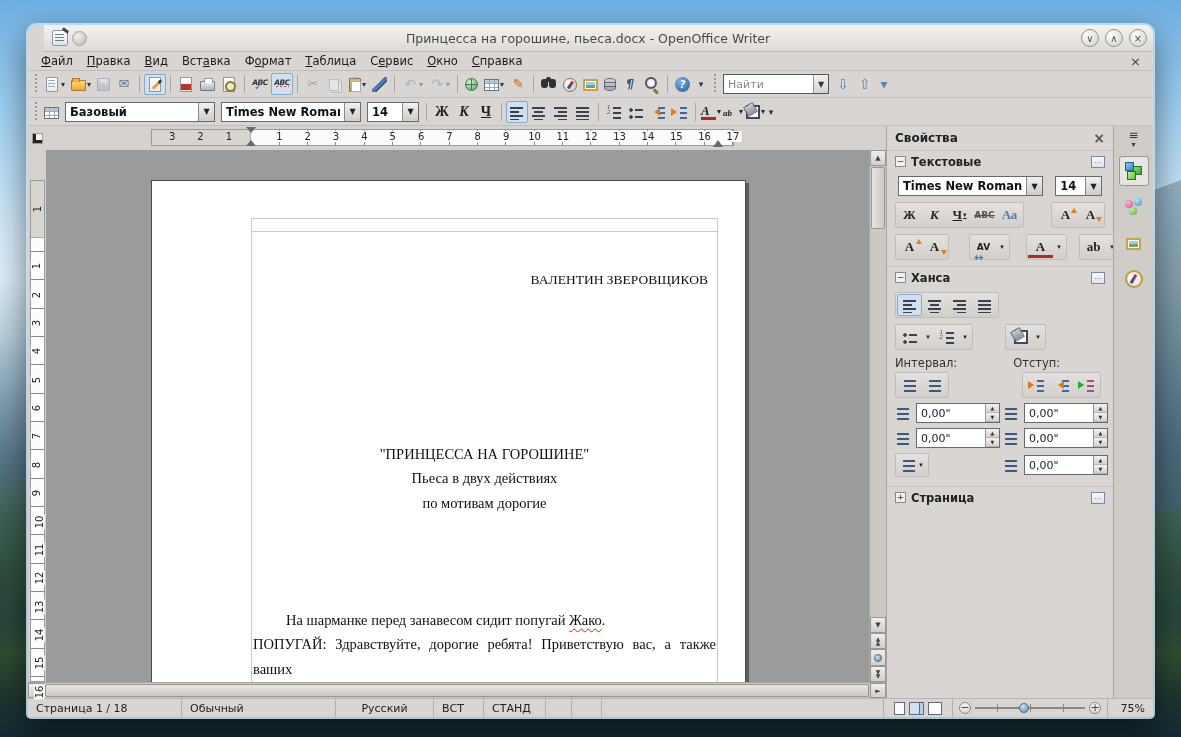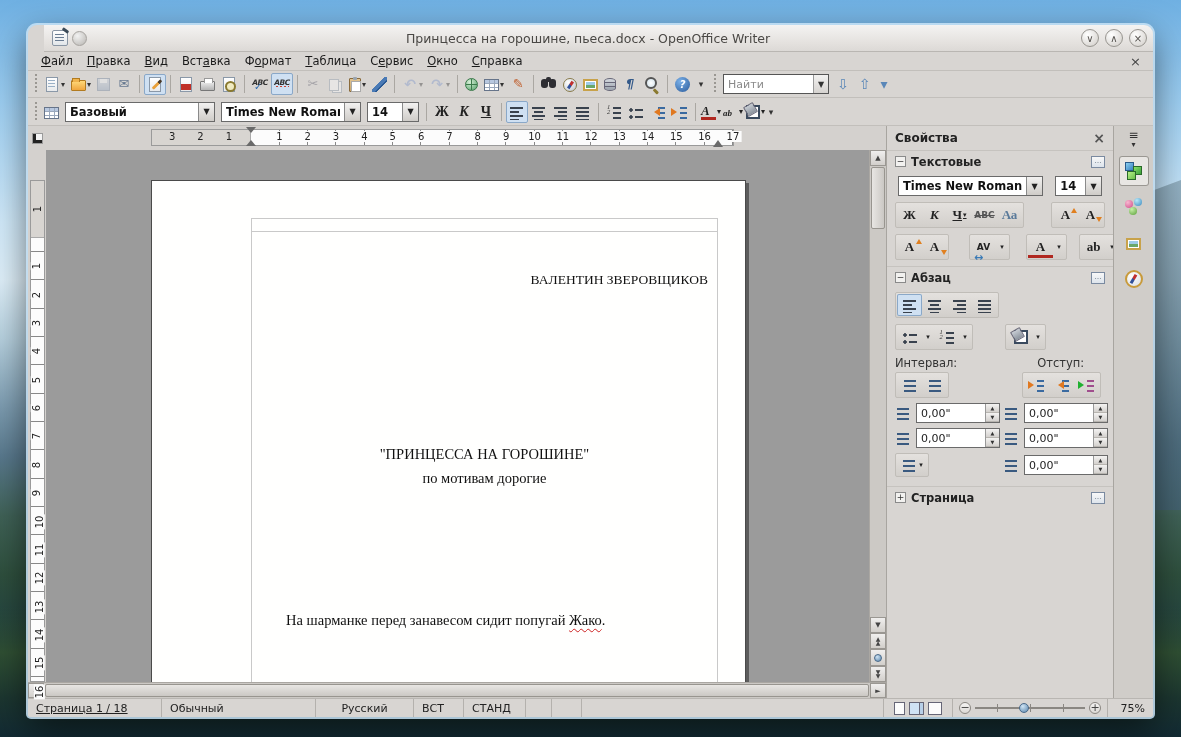--- a/index.html
+++ b/index.html
@@ -191,21 +191,21 @@
   .strike { text-decoration:line-through; font-size:9px; font-weight:bold; font-family:"DejaVu Sans",sans-serif; color:#555; }
   .aup { position:relative; font-weight:bold; }
   .aup::after { content:""; position:absolute; border:3.5px solid transparent; }
   .a-inc::after { border-bottom:5px solid #e08020; right:1px; top:1px; }
   .a-dec::after { border-top:5px solid #e08020; right:1px; bottom:1px; }
   .a-sup::after { border-bottom:5px solid #e08020; right:0px; top:0px; }
   .a-sub::after { border-top:5px solid #e08020; right:0px; bottom:0px; }
   .sp-av { font-size:9px; font-weight:bold; font-family:"DejaVu Sans",sans-serif; position:relative; }
   .sp-av::after { content:"↔"; position:absolute; left:3px; bottom:-6px; color:#3a7ab5; font-size:11px; }
   .sb-label-row { display:flex; padding:4px 8px 1px; font-weight:normal; color:#333; }
-  .sb-label-row span:last-child { margin-left:80px; }
+  .sb-label-row span:last-child { margin-left:56px; }
   .spin-grid { display:grid; grid-template-columns:18px 84px 18px 84px; gap:5px 3px; padding:3px 8px; align-items:center; }
   .spin { height:20px; border:1px solid #6a6a6a; background:#fff; display:flex; }
   .spin .val { flex:1; font-size:11px; padding:3px 0 0 4px; }
   .spin .sbtns { width:14px; border-left:1px solid #999; display:flex; flex-direction:column; }
   .spin .sbtns i { flex:1; background:linear-gradient(#f4f3f2,#d4d1ce); font-size:5px; line-height:8px; text-align:center; color:#333; border-bottom:1px solid #b8b5b0; }
   .mini-ic { width:16px; height:16px; background-repeat:no-repeat; position:relative; }
   .lines3 { background-image:linear-gradient(#3a5a80 0 0),linear-gradient(#3a5a80 0 0),linear-gradient(#3a5a80 0 0); background-size:12px 2px,12px 2px,12px 2px; background-position:2px 3px,2px 8px,2px 13px; }
   .ls-btn { width:34px; height:24px; border:1px solid #c0bdb8; border-radius:2px; background:linear-gradient(#e4e1de,#d2cfcb); display:flex; align-items:center; justify-content:center; gap:2px; }
   .sb-fill { flex:1; }
 
@@ -508,24 +508,26 @@
               </div>
           </div>
 
           <div class="canvas">
             <div class="page">
               <div class="header-frame"></div>
               <div class="text-frame">
                 <div class="doc-author">ВАЛЕНТИН ЗВЕРОВЩИКОВ</div>
                 <div class="title-block" id="title-block">
                     <div class="title-line"><span>"ПРИНЦЕССА НА ГОРОШИНЕ"</span></div>
+                    <div class="title-line"><span>Пьеса в двух действиях</span></div>
                     <div class="title-line"><span>по мотивам дорогие</span></div>
                   </div>
                 <div class="body-block" id="body-block">
                     <div class="body-line indent"><span>На  шарманке перед занавесом  сидит  попугай </span><span class="w">Жако</span><span>.</span></div>
+                    <div class="body-line jline"><span>ПОПУГАЙ:  Здравствуйте, дорогие ребята! Приветствую вас, а также ваших</span></div>
                     <div class="body-line jline"></div>
                   </div>
               </div>
             </div>
           </div>
 
           <div class="v-scroll">
             <div class="sbtn">▲</div>
             <div class="track">
               <div class="thumb"></div>
@@ -606,21 +608,21 @@
             <span class="sb-btn dd" style="width:12px;font-size:7px;">▾</span>
           </div>
           <div class="sb-group" style="margin-left:6px;">
             <span class="sb-btn hl-ab">ab</span>
             <span class="sb-btn dd" style="width:12px;font-size:7px;">▾</span>
           </div>
         </div>
 
         <div class="sb-sec" style="margin-top:4px;">
           <span class="tgl">−</span>
-          <span>Абзац</span>
+          <span>Ханса</span>
           <span class="launcher">…</span>
         </div>
         <div class="sb-row">
           <div class="sb-group">
             <span class="sb-btn active">
                 <i class="bars al-left"></i>
               </span>
             <span class="sb-btn">
                 <i class="bars al-center"></i>
               </span>
@@ -750,21 +752,21 @@
         <div class="ts-tile">
             <span class="ic picture"></span>
           </div>
         <div class="ts-tile">
             <span class="nav-comp"></span>
           </div>
       </div>
     </div>
 
     <div class="statusbar">
-      <div class="st-cell" style="width:134px;text-decoration:underline;">Страница  1 / 18</div>
+      <div class="st-cell" style="width:154px;">Страница  1 / 18</div>
       <div class="st-cell" style="width:154px;">Обычный</div>
       <div class="st-cell" style="width:98px; justify-content:center;">Русский</div>
       <div class="st-cell" style="width:50px;">ВСТ</div>
       <div class="st-cell" style="width:62px;">СТАНД</div>
       <div class="st-cell" style="width:26px;"></div>
       <div class="st-cell" style="width:30px;"></div>
       <div class="st-fill"></div>
       <div class="st-cell">
         <span class="pv-ic"></span>
         <span class="pv-ic multi"></span>

